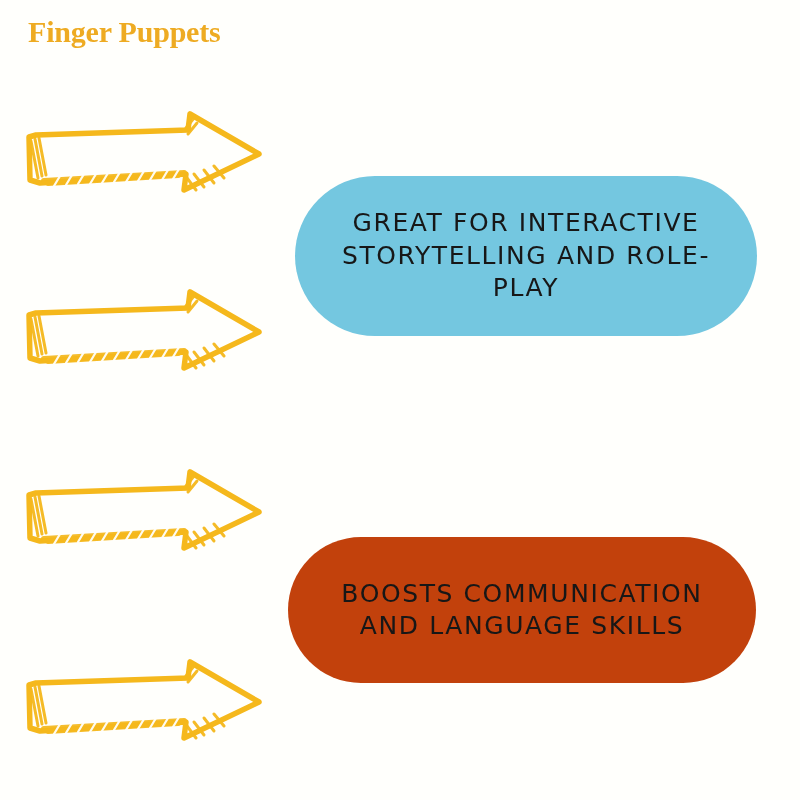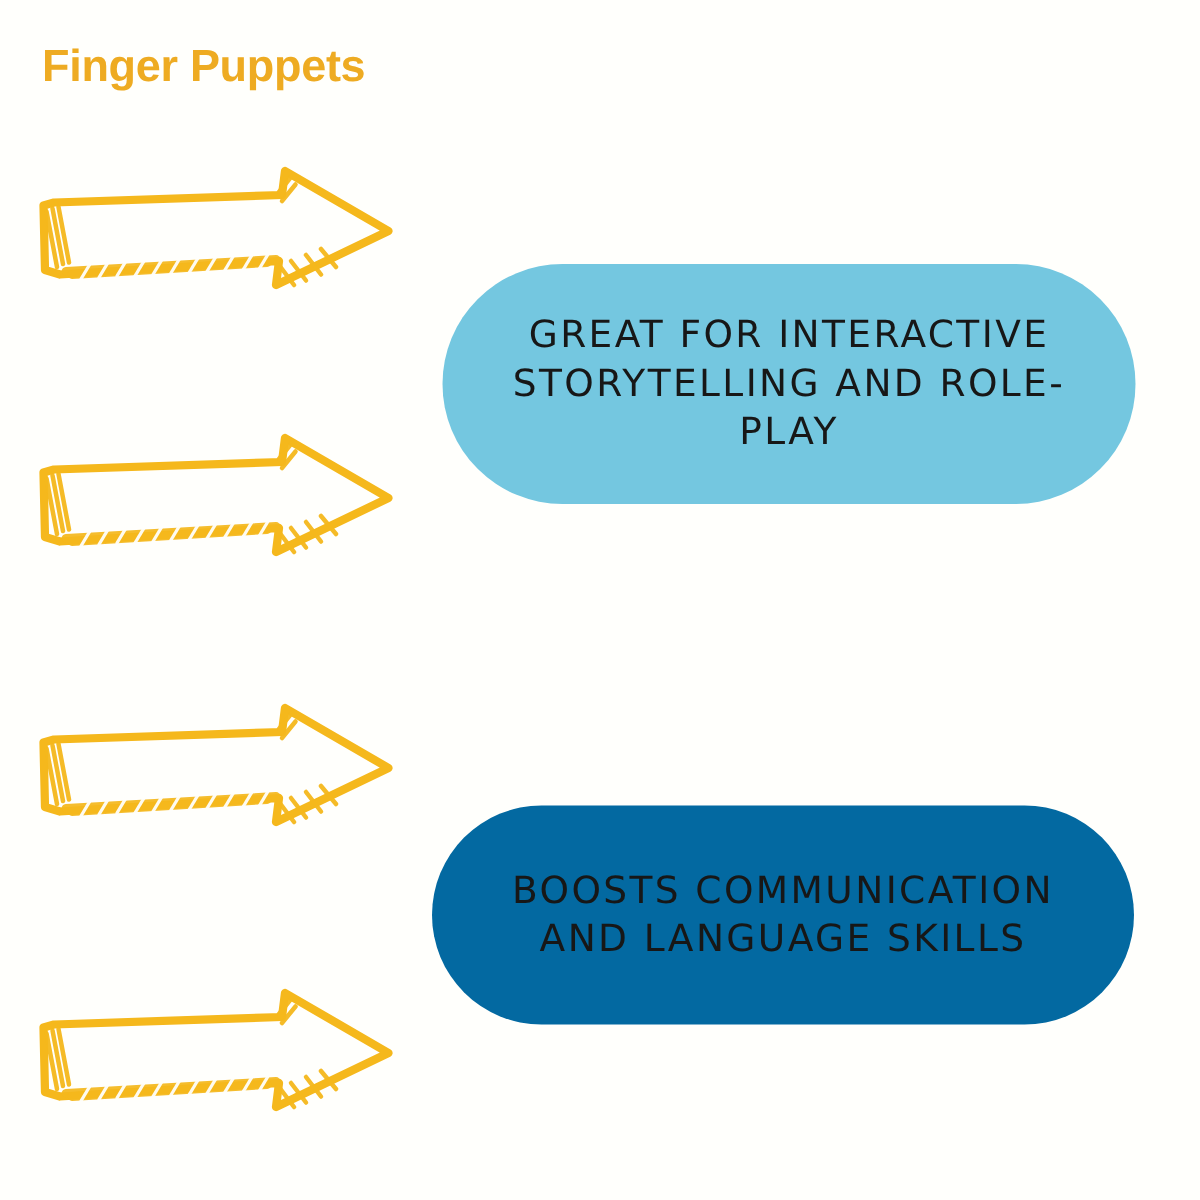--- a/index.html
+++ b/index.html
@@ -20,28 +20,27 @@
     width: 800px;
     height: 800px;
     background: #fffffc;
   }
 
   
   .title {
     position: absolute;
     left: 28px;
     top: 14px;
-    font-family: Liberation Sans, sans-serif;
+    font-family: Liberation Serif, serif;
     font-weight: bold;
     font-size: 30px;
     line-height: 36px;
     letter-spacing: -0.2px;
     color: #eeab22;
     white-space: nowrap;
-    margin-top: 13px;
   }
 
   
   .row {
     position: absolute;
     left: 0;
     width: 800px;
     display: flex;
     align-items: center;
   }
@@ -177,21 +176,21 @@
         <g stroke="#f5b81c" stroke-width="3" stroke-linecap="round" opacity="0.95">
           <line x1="168" y1="24" x2="176" y2="14"></line>
           <line x1="170" y1="30" x2="179" y2="19"></line>
           <line x1="169" y1="74" x2="178" y2="86"></line>
           <line x1="176" y1="70" x2="186" y2="83"></line>
           <line x1="186" y1="66" x2="196" y2="79"></line>
           <line x1="196" y1="62" x2="206" y2="74"></line>
         </g>
       </svg>
     </div>
-    <div class="pill" id="pill-2" style="background: #0369a1;">
+    <div class="pill" id="pill-2" style="background: #c2410c;">
       <span class="pill-text">Boosts communication and language skills</span>
     </div>
   </div>
 
   <div class="row" id="row-3">
     <div class="arrow-wrap">
       <svg viewBox="0 0 252 96" xmlns="http://www.w3.org/2000/svg" aria-hidden="true">
         <g fill="none" stroke="#f5b81c" stroke-width="5.5" stroke-linecap="round" stroke-linejoin="round">
           <path d="M11 33 L12 76 L22 79 L168 70 L166 86 L241 50 L172 10 L170 26 L18 31 Z"></path>
         </g>

